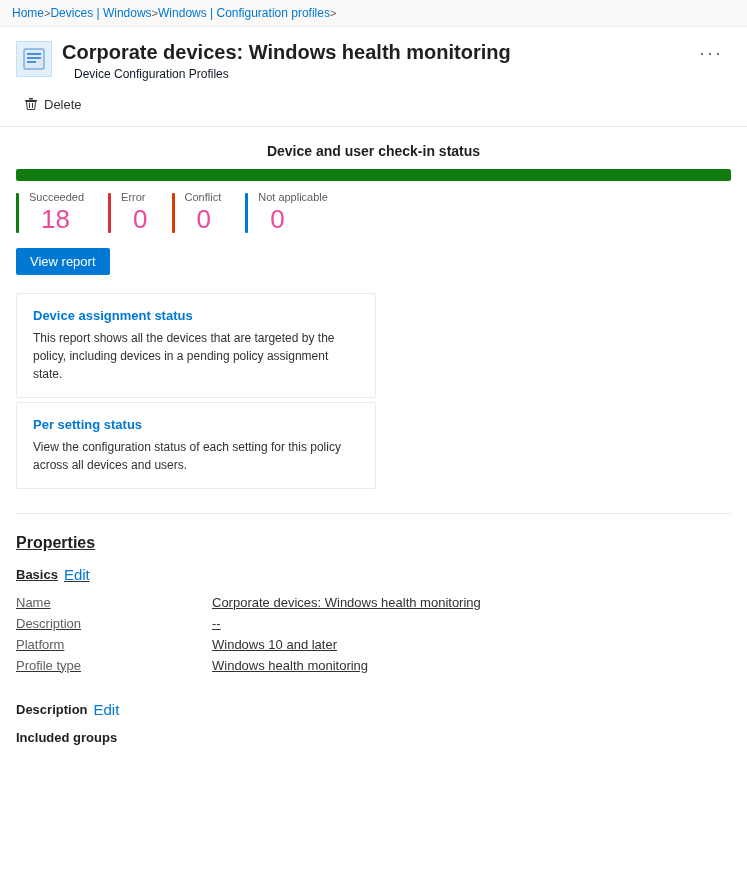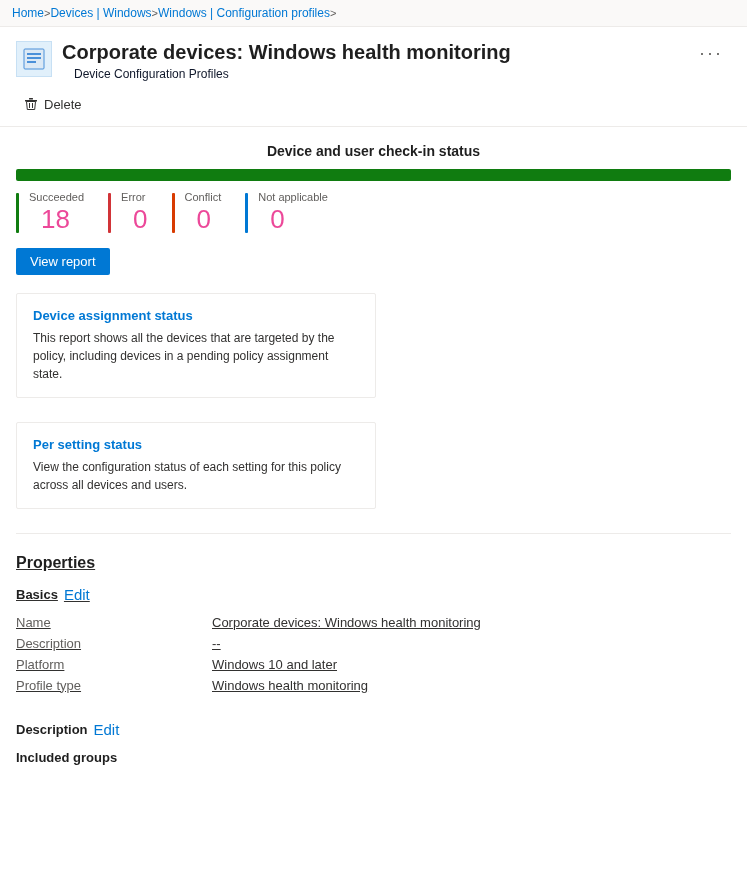--- a/index.html
+++ b/index.html
@@ -151,21 +151,21 @@
       font-size: 13px;
       border-radius: 2px;
       cursor: pointer;
       font-family: inherit;
     }
 
     .report-cards {
       padding: 8px 16px 16px 16px;
       display: flex;
       flex-direction: column;
-      gap: 24px;
+      gap: 4px;
     }
     .report-card {
       border: 1px solid #edebe9;
       border-radius: 2px;
       padding: 14px 16px;
       max-width: 360px;
       cursor: pointer;
     }
     .report-card-title {
       color: #0078d4;

